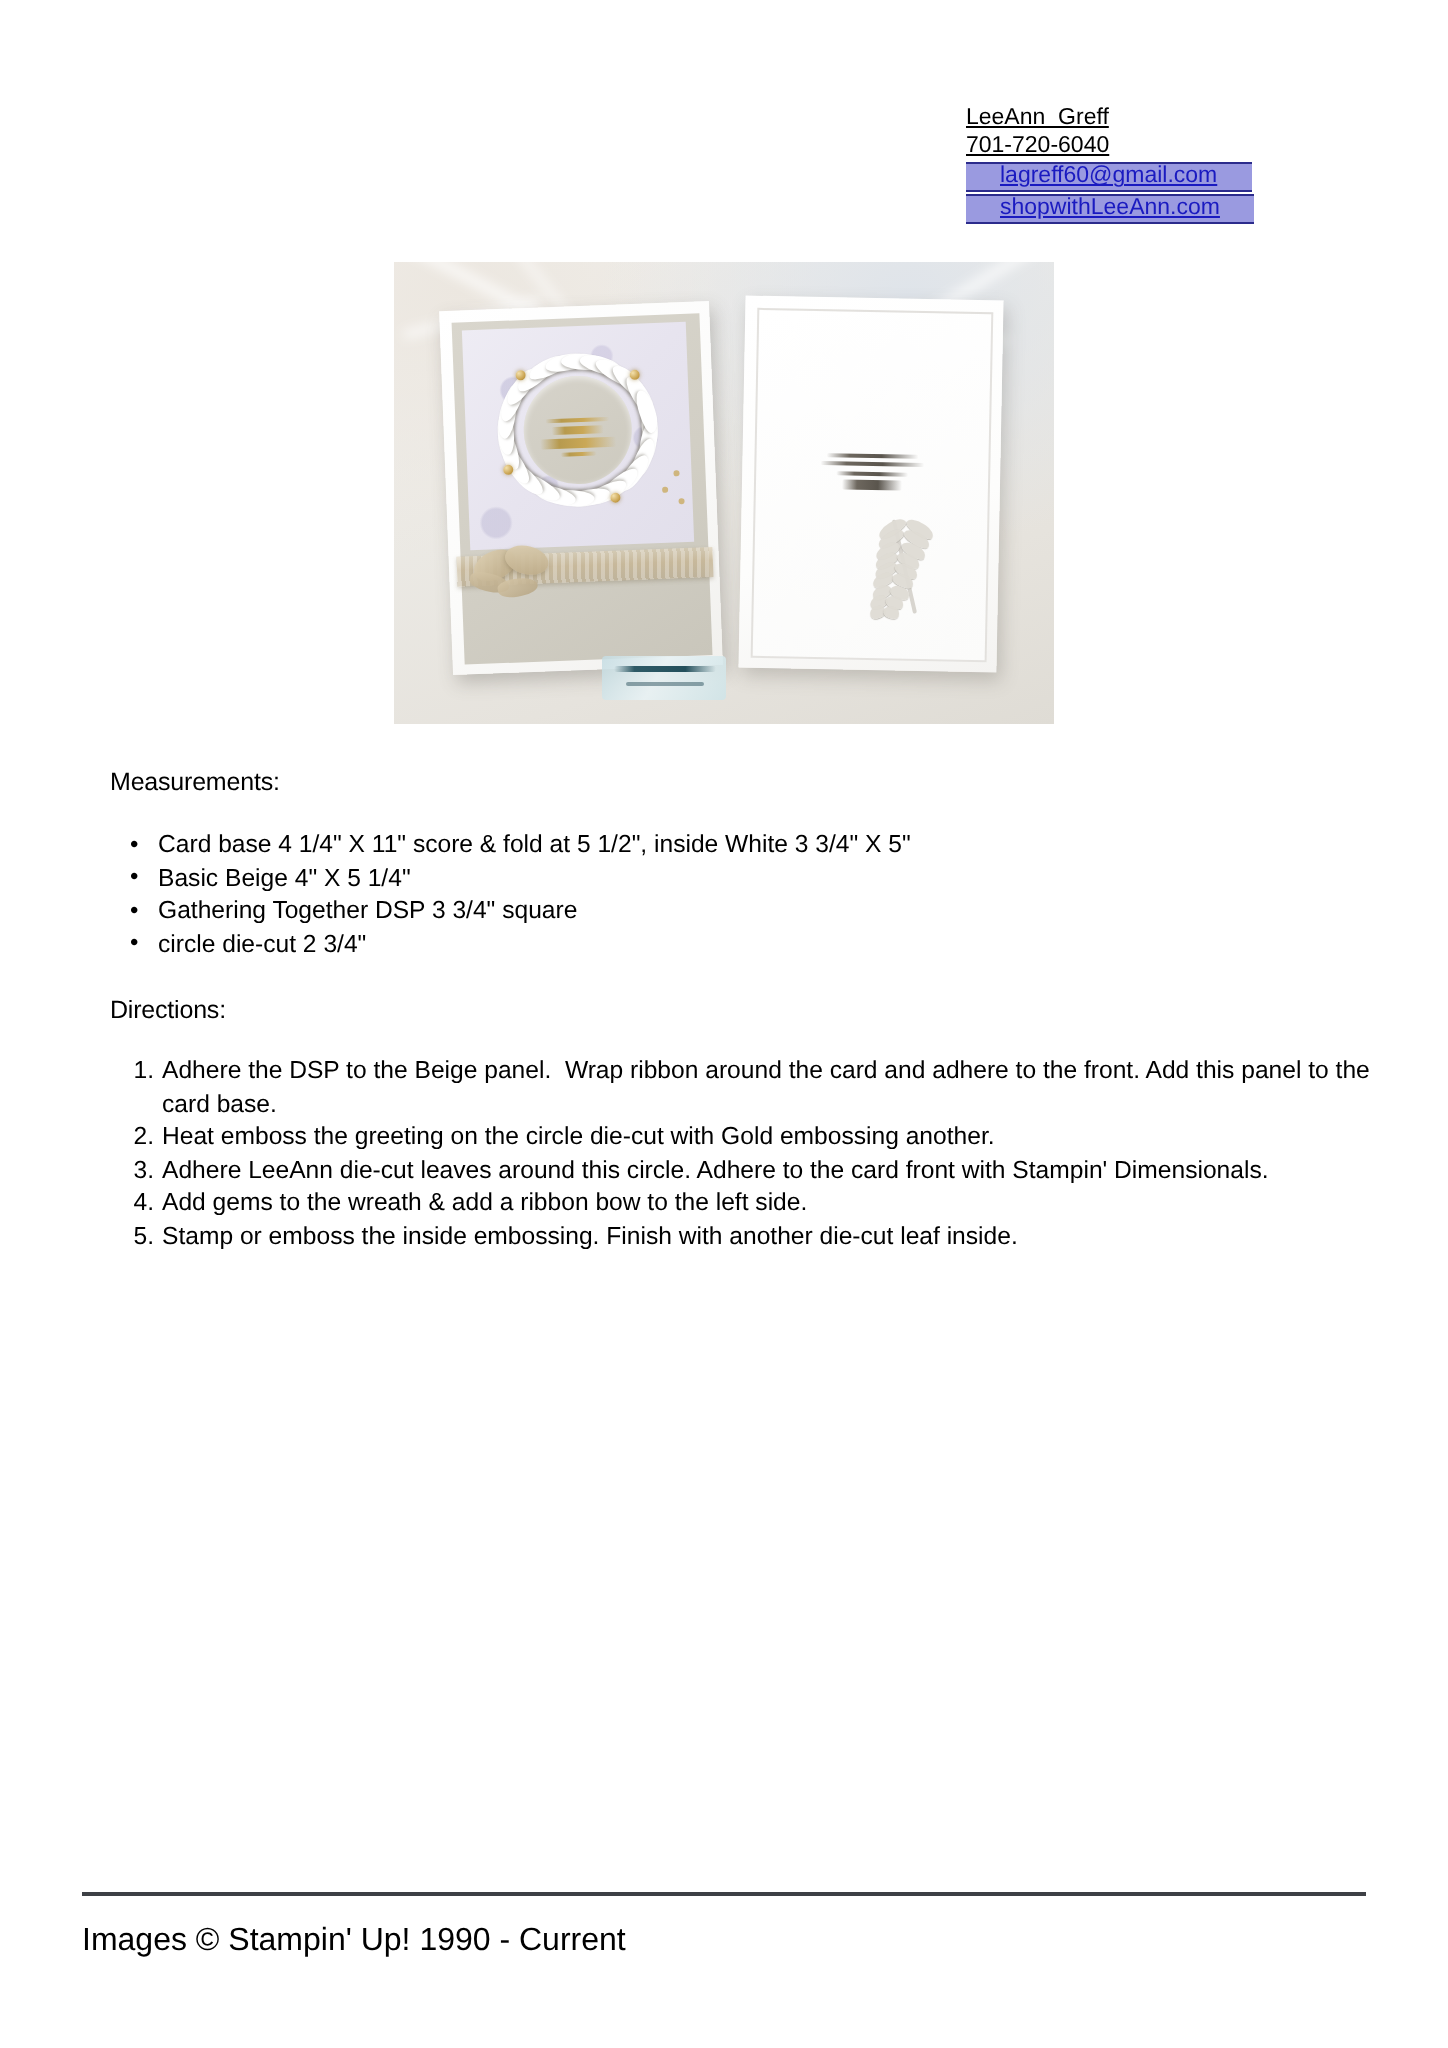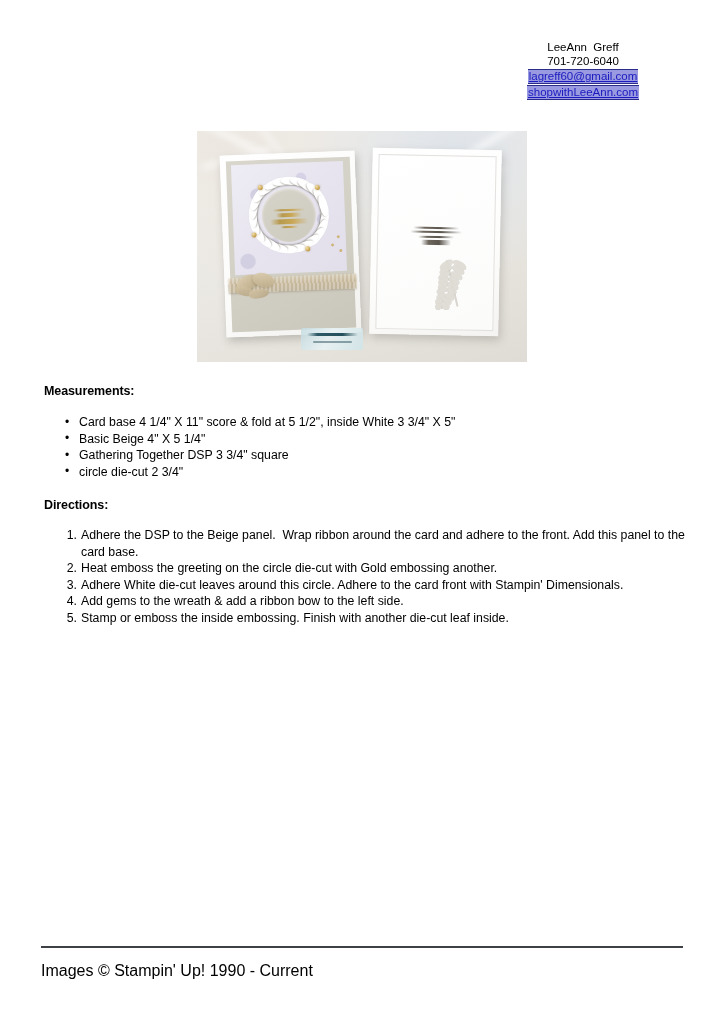--- a/index.html
+++ b/index.html
@@ -34,45 +34,46 @@
     top: 44px;
     font-size: 21px;
     font-weight: 400;
     letter-spacing: -0.2px;
     line-height: 1.1;
     white-space: nowrap;
   }
   .contact-block {
     position: absolute;
     right: 41px;
-    top: 40px;
+    top: 52px;
     width: 200px;
-    text-align: center;
+    text-align: left;
     font-size: 11.5px;
     line-height: 14.2px;
+    text-decoration: underline;
   }
   .contact-name {
     display: block;
     white-space: pre;
   }
   .contact-phone {
     display: block;
   }
   .link-row {
     display: block;
     margin-top: 1px;
   }
   .link-chip {
     display: inline-block;
     background: #9a9ae0;
     color: #1a1ac0;
     text-decoration: underline;
     font-size: 11.5px;
     line-height: 13px;
-    padding: 0 1px;
+    padding: 0 17px;
     border-top: 1px solid #2b2b8c;
     border-bottom: 1px solid #2b2b8c;
     white-space: nowrap;
   }
 
   
   .photo-wrap {
     position: absolute;
     left: 197px;
     top: 131px;
@@ -325,23 +326,23 @@
     top: 13px;
     right: 11px;
     height: 2px;
     border-radius: 1px;
     background: rgba(60,95,105,0.55);
   }
 
   
   .section-head {
     position: absolute;
-    left: 44px;
+    left: 55px;
     font-size: 12.5px;
-    font-weight: bold;
+    font-weight: normal;
     letter-spacing: -0.1px;
   }
   .head-measurements { top: 384px; }
   .head-directions   { top: 498px; }
 
   .list {
     position: absolute;
     left: 63px;
     margin: 0;
     padding: 0;
@@ -538,21 +539,21 @@
       <li>
         <span class="num">1.</span>
         <span class="txt">Adhere the DSP to the Beige panel.  Wrap ribbon around the card and adhere to the front. Add this panel to the card base.</span>
       </li>
       <li>
         <span class="num">2.</span>
         <span class="txt">Heat emboss the greeting on the circle die-cut with Gold embossing another.</span>
       </li>
       <li>
         <span class="num">3.</span>
-        <span class="txt">Adhere White die-cut leaves around this circle. Adhere to the card front with Stampin' Dimensionals.</span>
+        <span class="txt">Adhere LeeAnn die-cut leaves around this circle. Adhere to the card front with Stampin' Dimensionals.</span>
       </li>
       <li>
         <span class="num">4.</span>
         <span class="txt">Add gems to the wreath &amp; add a ribbon bow to the left side.</span>
       </li>
       <li>
         <span class="num">5.</span>
         <span class="txt">Stamp or emboss the inside embossing. Finish with another die-cut leaf inside.</span>
       </li>
     </ol>

